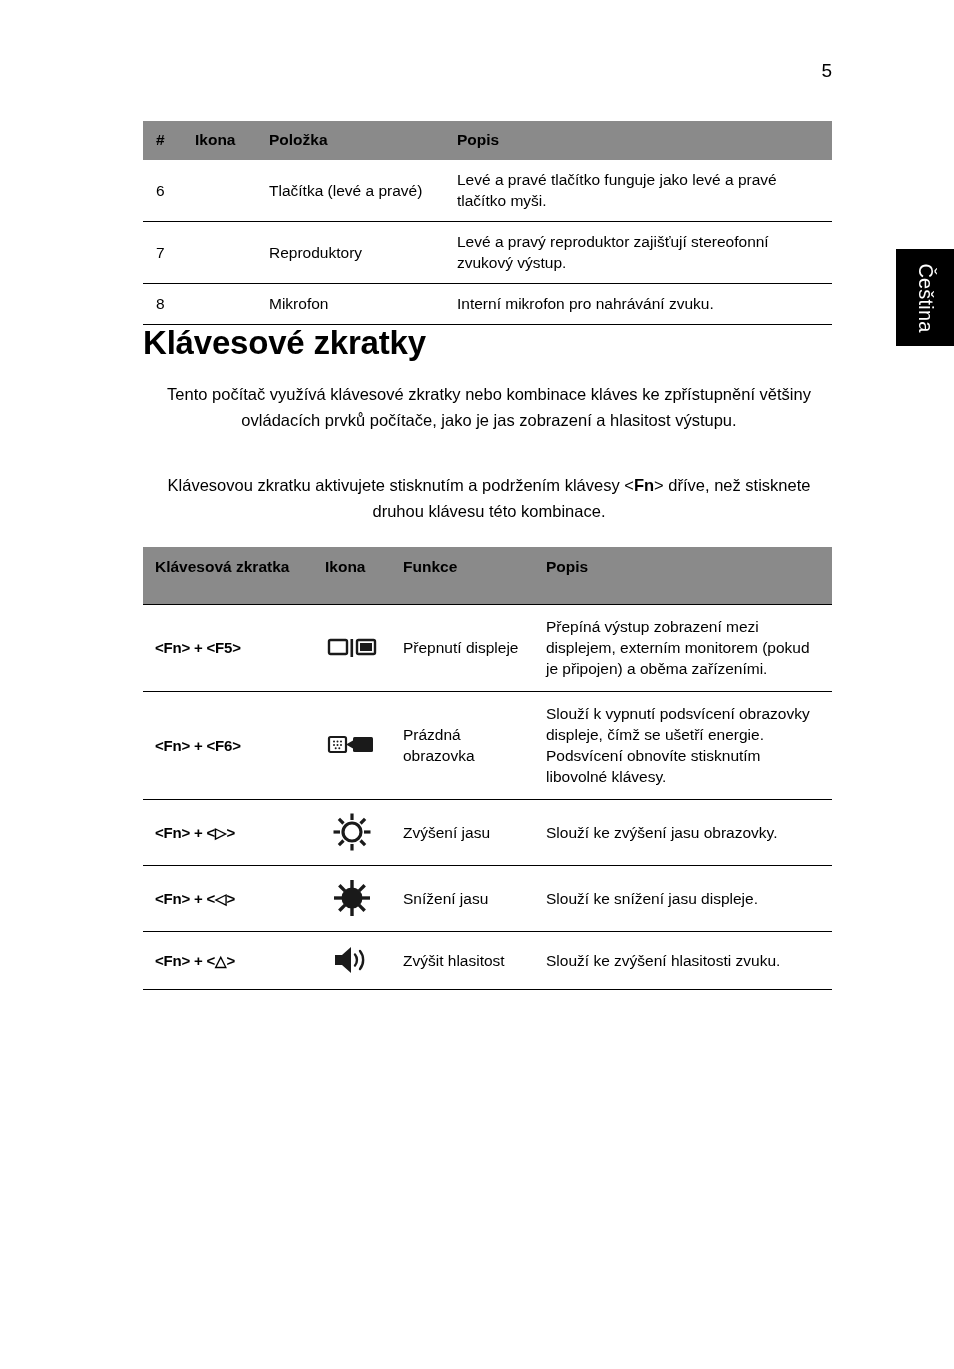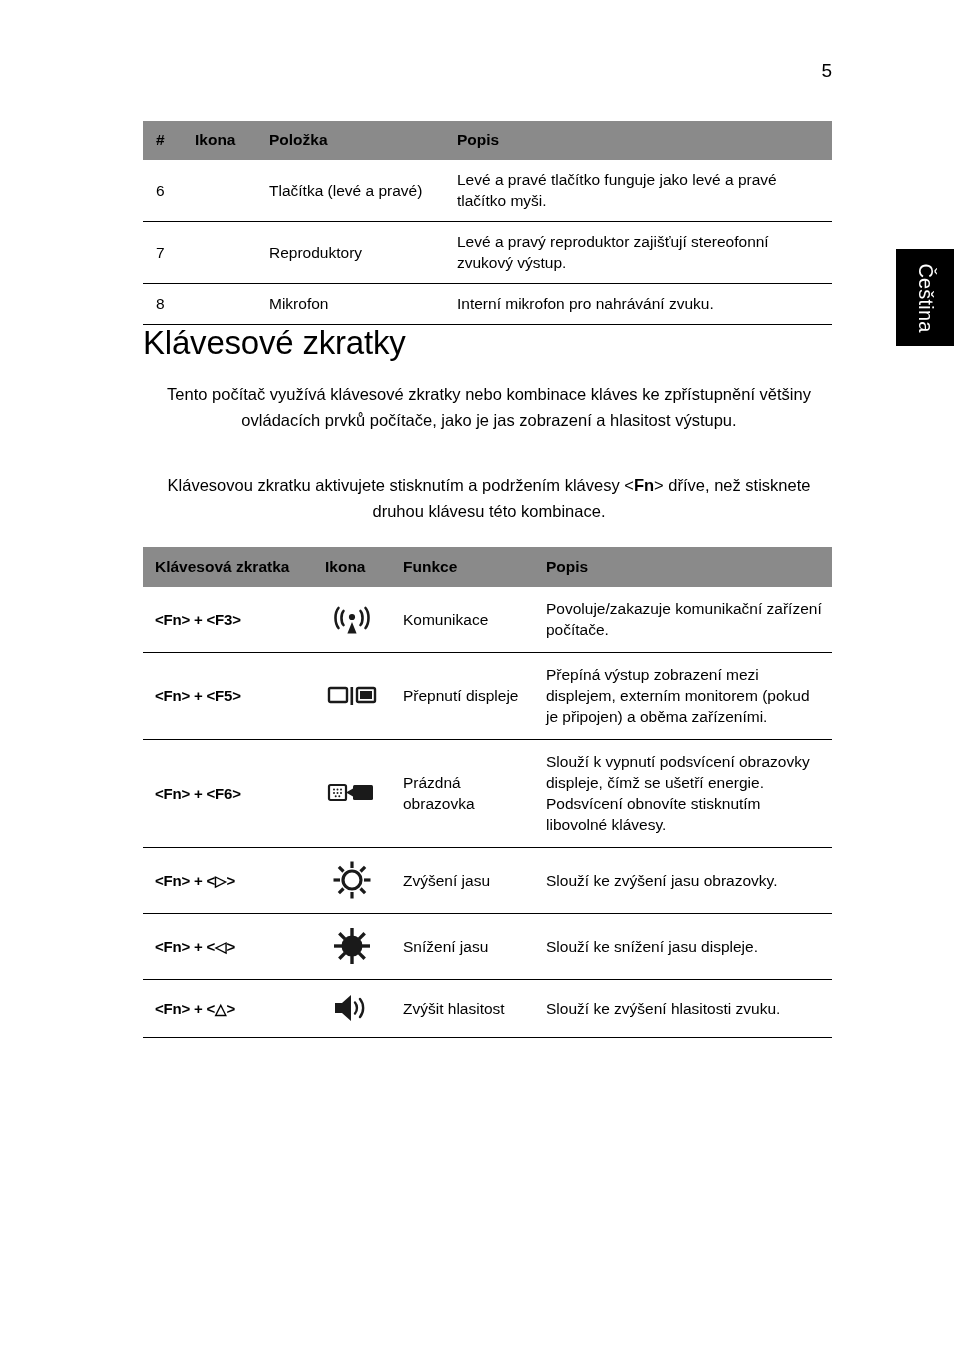--- a/index.html
+++ b/index.html
@@ -91,21 +91,21 @@
   #table-parts th.h-num { padding-left: 13px; }
   #table-parts td.d-num { padding-left: 13px; }
 
   
   .h1 {
     position: absolute;
     left: 143px;
     top: 323px;
     font-size: 33px;
     line-height: 40px;
-    font-weight: normal;
+    font-weight: bold;
     margin: 0;
     letter-spacing: -0.2px;
   }
 
   
   .para {
     position: absolute;
     left: 143px;
     width: 692px;
     font-size: 16.5px;
@@ -116,21 +116,21 @@
   #para-1 { top: 381px; }
   #para-2 { top: 472px; }
   .para b { font-weight: bold; }
 
   
   #table-hotkeys { position: absolute; top: 547px; left: 143px; }
   #table-hotkeys col.c-key   { width: 170px; }
   #table-hotkeys col.c-icon  { width: 78px; }
   #table-hotkeys col.c-func  { width: 143px; }
   #table-hotkeys col.c-desc  { width: 298px; }
-  #table-hotkeys th { padding: 10px 10px 10px 12px; }
+  #table-hotkeys th { padding: 10px 10px 27px 12px; }
   #table-hotkeys td { padding: 11px 8px 12px 12px; }
   #table-hotkeys td.key-cell {
     font-weight: bold;
     font-size: 15px;
     letter-spacing: -0.2px;
     white-space: nowrap;
   }
   #table-hotkeys td.icon-cell {
     text-align: center;
     padding-left: 0;
@@ -209,39 +209,20 @@
   <thead>
     <tr>
       <th>Klávesová zkratka</th>
       <th>Ikona</th>
       <th>Funkce</th>
       <th>Popis</th>
     </tr>
   </thead>
   <tbody>
 
-    <tr class="first-body-row">
-      <td class="key-cell">&lt;Fn&gt; + &lt;F3&gt;</td>
-      <td class="icon-cell">
-        <span class="icon-box">
-          <svg width="46" height="34" viewBox="0 0 46 34">
-            <g fill="none" stroke="#1a1a1a" stroke-width="2.6" stroke-linecap="round">
-              <path d="M9.5 6 C5.5 10.5 5.5 21 9.5 26"></path>
-              <path d="M14.5 9 C11.8 12 11.8 20 14.5 23"></path>
-              <path d="M36.5 6 C40.5 10.5 40.5 21 36.5 26"></path>
-              <path d="M31.5 9 C34.2 12 34.2 20 31.5 23"></path>
-            </g>
-            <circle cx="23" cy="15" r="3.1" fill="#1a1a1a"></circle>
-            <path d="M23 20 L27.6 31.5 L18.4 31.5 Z" fill="#1a1a1a"></path>
-          </svg>
-        </span>
-      </td>
-      <td class="func-cell">Komunikace</td>
-      <td class="desc-cell">Povoluje/zakazuje komunikační zařízení počítače.</td>
-    </tr>
 
 
     <tr>
       <td class="key-cell">&lt;Fn&gt; + &lt;F5&gt;</td>
       <td class="icon-cell">
         <span class="icon-box">
           <svg width="50" height="26" viewBox="0 0 50 26">
             <rect x="2" y="5" width="18" height="14" rx="1.5" fill="none" stroke="#1a1a1a" stroke-width="2.4"></rect>
             <rect x="23.5" y="4" width="2.6" height="18" fill="#1a1a1a"></rect>
             <rect x="30" y="5" width="18" height="14" rx="1.5" fill="none" stroke="#1a1a1a" stroke-width="2.4"></rect>

